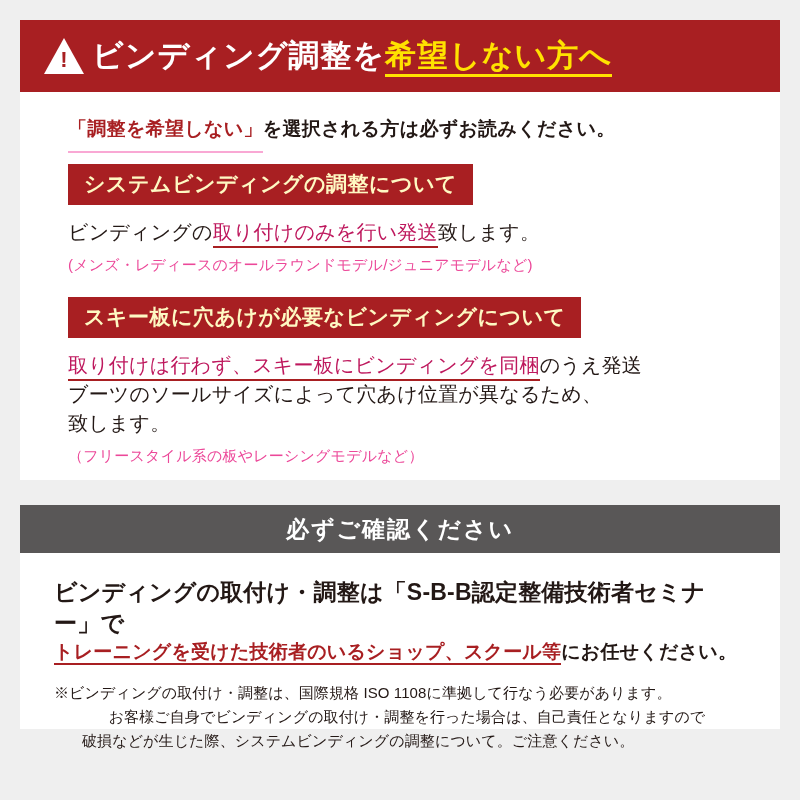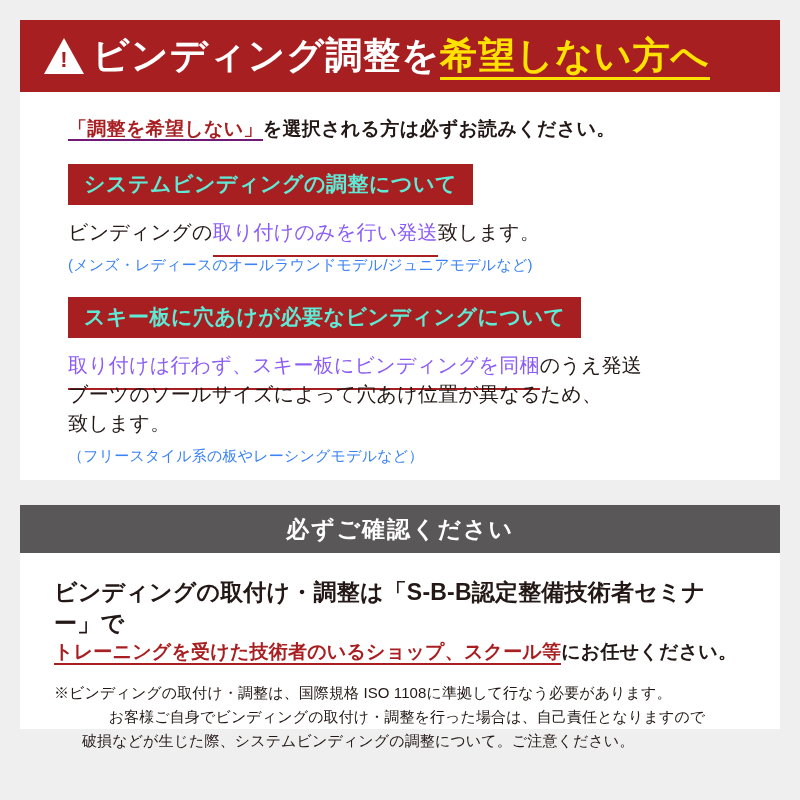--- a/index.html
+++ b/index.html
@@ -61,71 +61,71 @@
     left: 0;
     top: 9px;
     width: 40px;
     text-align: center;
     color: #a81f22;
     font-size: 22px;
     font-weight: bold;
     line-height: 26px;
   }
   .title-text {
-    font-size: 37px;
+    font-size: 31px;
     font-weight: bold;
     color: #ffffff;
     letter-spacing: 1px;
     white-space: nowrap;
   }
   .title-text .hl {
     color: #ffe200;
     border-bottom: 3px solid #ffe200;
     padding-bottom: 1px;
   }
 
   .lead {
     margin: 24px 0 0 48px;
     font-size: 19px;
     font-weight: bold;
     letter-spacing: 0.3px;
   }
   .lead .ul-red {
     color: #a81f22;
-    border-bottom: 2px solid #701a75;
-    padding-bottom: 0;
+    border-bottom: 2px solid #f9a8d4;
+    padding-bottom: 12px;
   }
 
   .section {
     margin: 22px 0 0 48px;
   }
   .section-head {
     display: inline-block;
     background: #a81f22;
-    color: #5eead4;
+    color: #fef9c3;
     font-size: 21px;
     font-weight: bold;
     padding: 6px 16px 7px 16px;
     letter-spacing: 0.5px;
   }
   .section-body {
     margin-top: 13px;
     font-size: 20px;
     line-height: 1.45;
     letter-spacing: 0.2px;
   }
   .section-body .ul-red {
-    color: #8b5cf6;
+    color: #be185d;
     border-bottom: 2px solid #a81f22;
-    padding-bottom: 12px;
+    padding-bottom: 3px;
   }
   .section-note {
     margin-top: 9px;
     font-size: 15px;
-    color: #3b82f6;
+    color: #ec4899;
     letter-spacing: 0.2px;
   }
 
   
   .panel-bottom {
     position: absolute;
     left: 20px;
     top: 505px;
     width: 760px;
     height: 224px;

